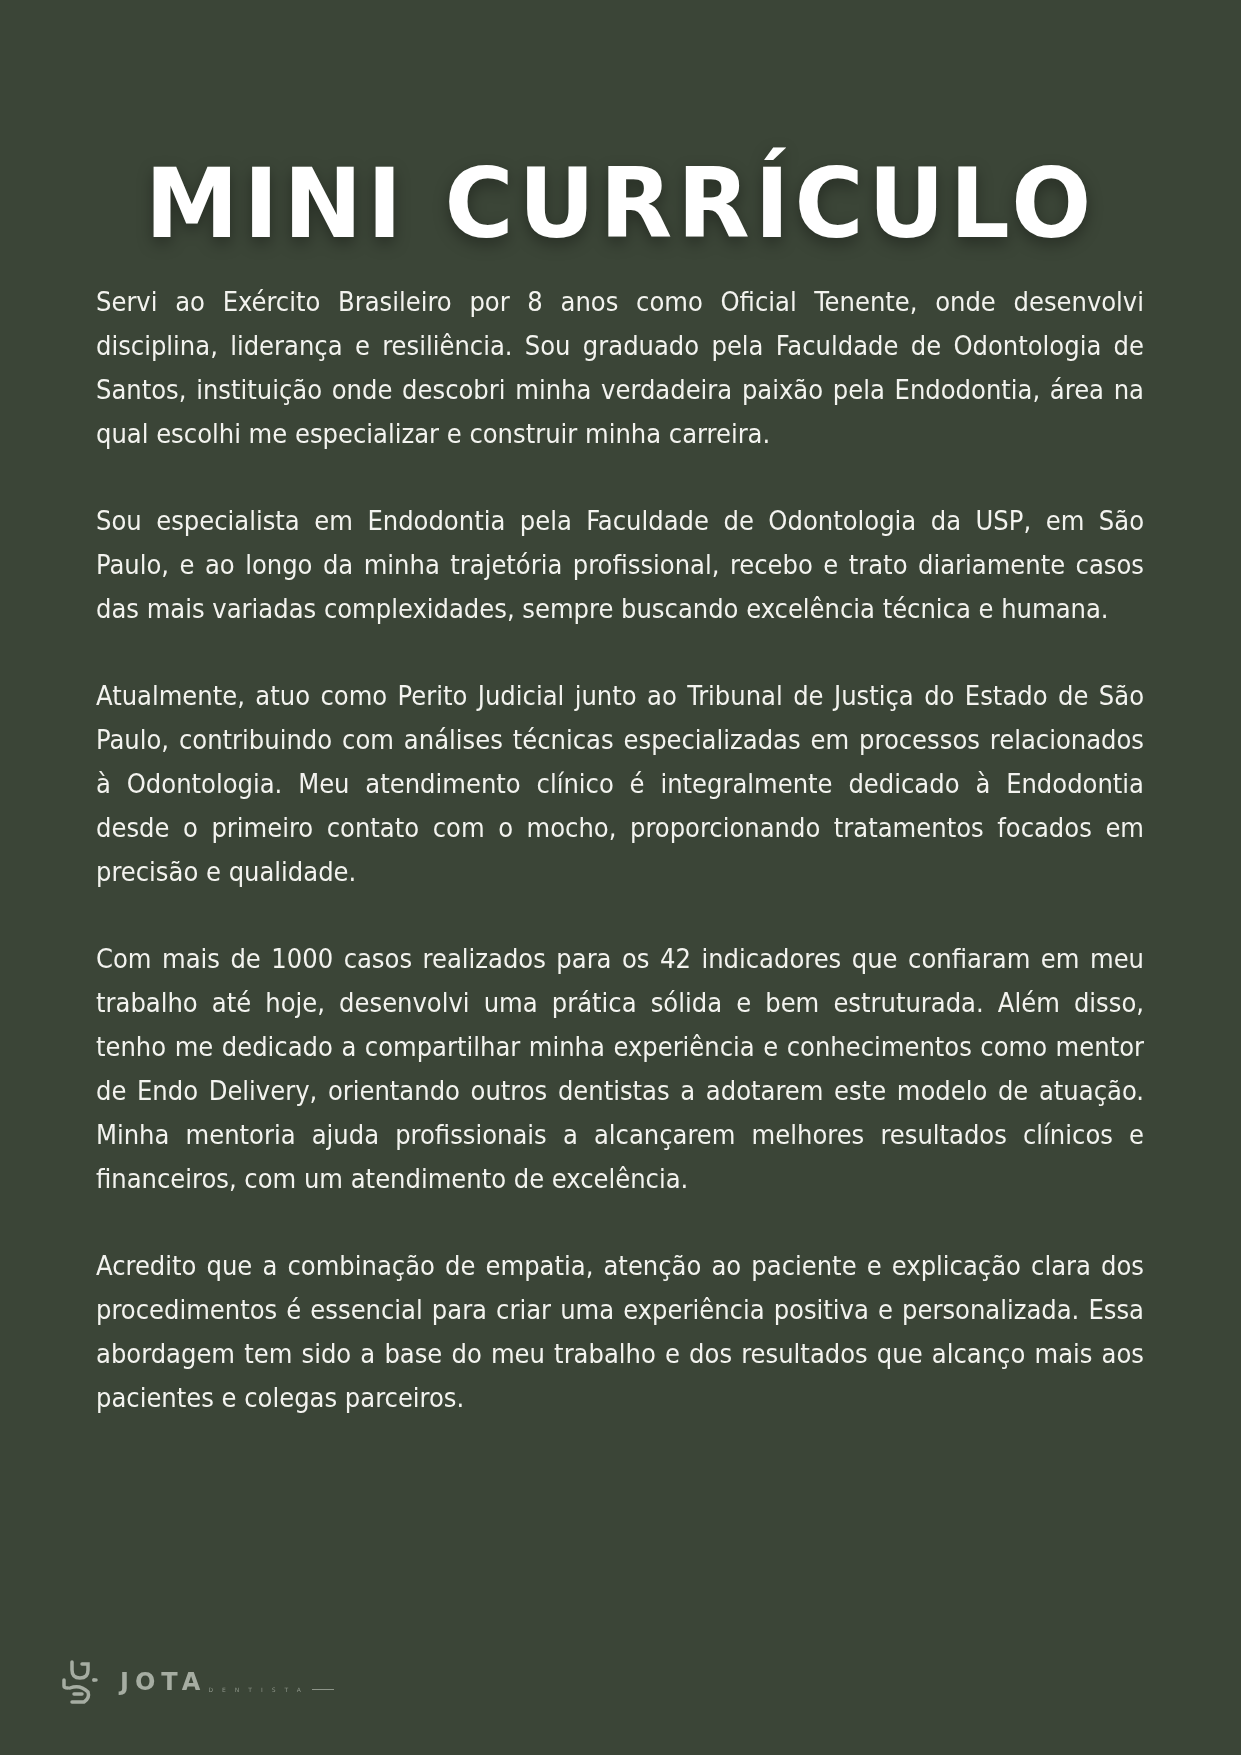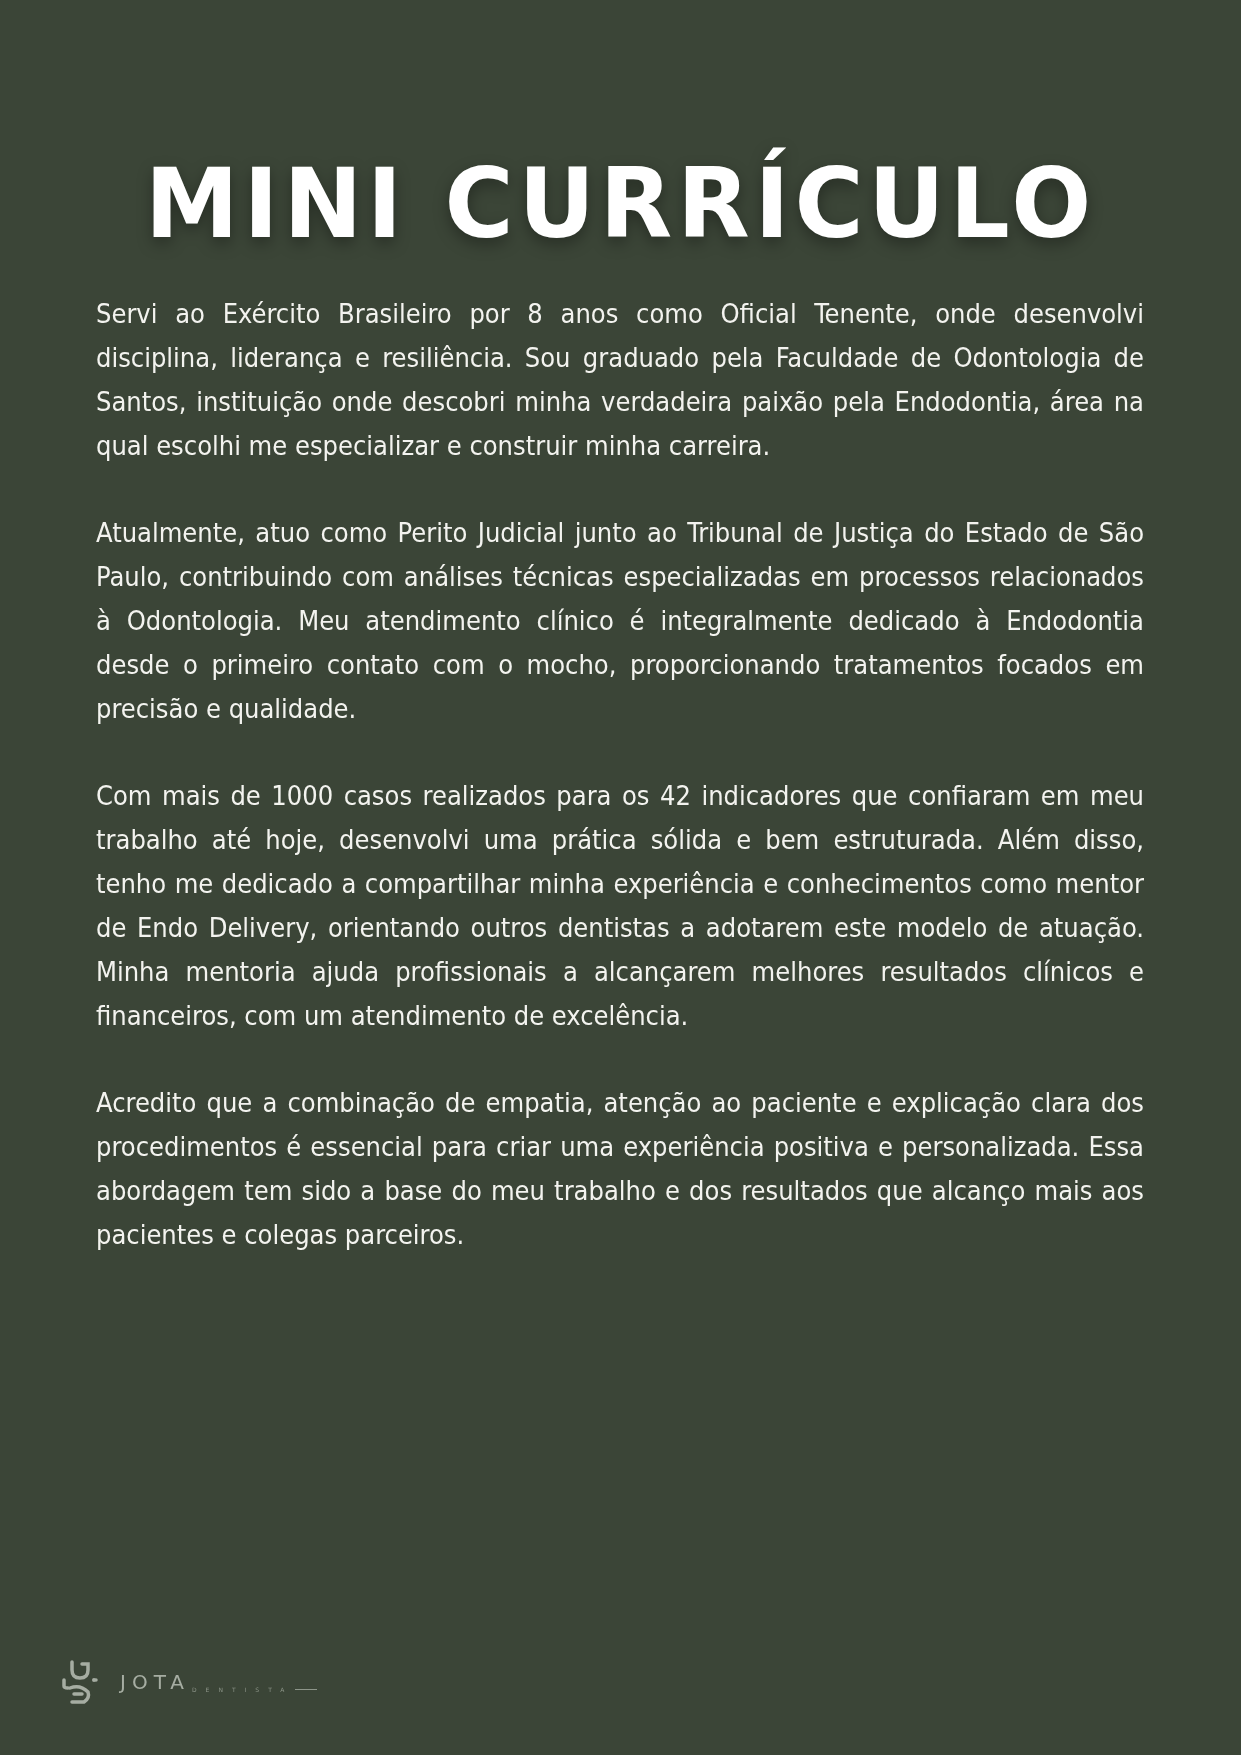--- a/index.html
+++ b/index.html
@@ -20,54 +20,55 @@
     letter-spacing:5px;
     color:#ffffff;
     text-shadow:0 6px 16px rgba(0,0,0,0.35);
     transform:scaleX(0.98);
     line-height:1.1;
   }
   .body-text {
     position:absolute; left:96px; top:280px; width:1048px;
   }
   .para {
-    margin:12px 0 43px 0;
+    margin:0 0 43px 0;
     font-family:"DejaVu Sans Condensed","DejaVu Sans", sans-serif;
     font-size:27px;
     line-height:44px;
     text-align:justify;
     color:#f3f3ef;
   }
   .footer {
     position:absolute; left:60px; top:1658px;
     display:flex; align-items:center;
   }
   .logo-mark { width:40px; height:48px; margin-right:20px; }
   .logo-word {
     font-family:"DejaVu Sans", sans-serif;
-    font-size:20px; letter-spacing:6px;
-    color:#a6ada2; font-weight:normal;
+    font-size:24px; letter-spacing:6px;
+    color:#a6ada2; font-weight:bold;
   }
   .logo-sub {
     font-family:"DejaVu Sans", sans-serif;
     font-size:6px; letter-spacing:9px;
     color:#8d9589; margin-left:2px; margin-top:14px;
   }
   .logo-line {
     display:inline-block; width:22px; height:1px;
     background:#8d9589; margin-left:2px; margin-top:14px;
   }
 </style>
 </head>
 <body>
 
 <h1 class="title">MINI CURRÍCULO</h1>
 
 <div class="body-text">
   <p class="para">Servi ao Exército Brasileiro por 8 anos como Oficial Tenente, onde desenvolvi disciplina, liderança e resiliência. Sou graduado pela Faculdade de Odontologia de Santos, instituição onde descobri minha verdadeira paixão pela Endodontia, área na qual escolhi me especializar e construir minha carreira.</p>
+  <p class="para">Sou especialista em Endodontia pela Faculdade de Odontologia da USP, em São Paulo, e ao longo da minha trajetória profissional, recebo e trato diariamente casos das mais variadas complexidades, sempre buscando excelência técnica e humana.</p>
   <p class="para">Atualmente, atuo como Perito Judicial junto ao Tribunal de Justiça do Estado de São Paulo, contribuindo com análises técnicas especializadas em processos relacionados à Odontologia. Meu atendimento clínico é integralmente dedicado à Endodontia desde o primeiro contato com o mocho, proporcionando tratamentos focados em precisão e qualidade.</p>
   <p class="para">Com mais de 1000 casos realizados para os 42 indicadores que confiaram em meu trabalho até hoje, desenvolvi uma prática sólida e bem estruturada. Além disso, tenho me dedicado a compartilhar minha experiência e conhecimentos como mentor de Endo Delivery, orientando outros dentistas a adotarem este modelo de atuação. Minha mentoria ajuda profissionais a alcançarem melhores resultados clínicos e financeiros, com um atendimento de excelência.</p>
   <p class="para">Acredito que a combinação de empatia, atenção ao paciente e explicação clara dos procedimentos é essencial para criar uma experiência positiva e personalizada. Essa abordagem tem sido a base do meu trabalho e dos resultados que alcanço mais aos pacientes e colegas parceiros.</p>
 </div>
 
 <div class="footer">
   <svg class="logo-mark" viewBox="0 0 40 48">
     <g fill="none" stroke="#a6ada2" stroke-width="3.5" stroke-linecap="round">
       <path d="M12 4 L12 12 Q12 20 20 20 Q28 20 28 12 L28 6 L22 6"></path>
       <path d="M4 22 L4 28 Q4 30 8 30"></path>

